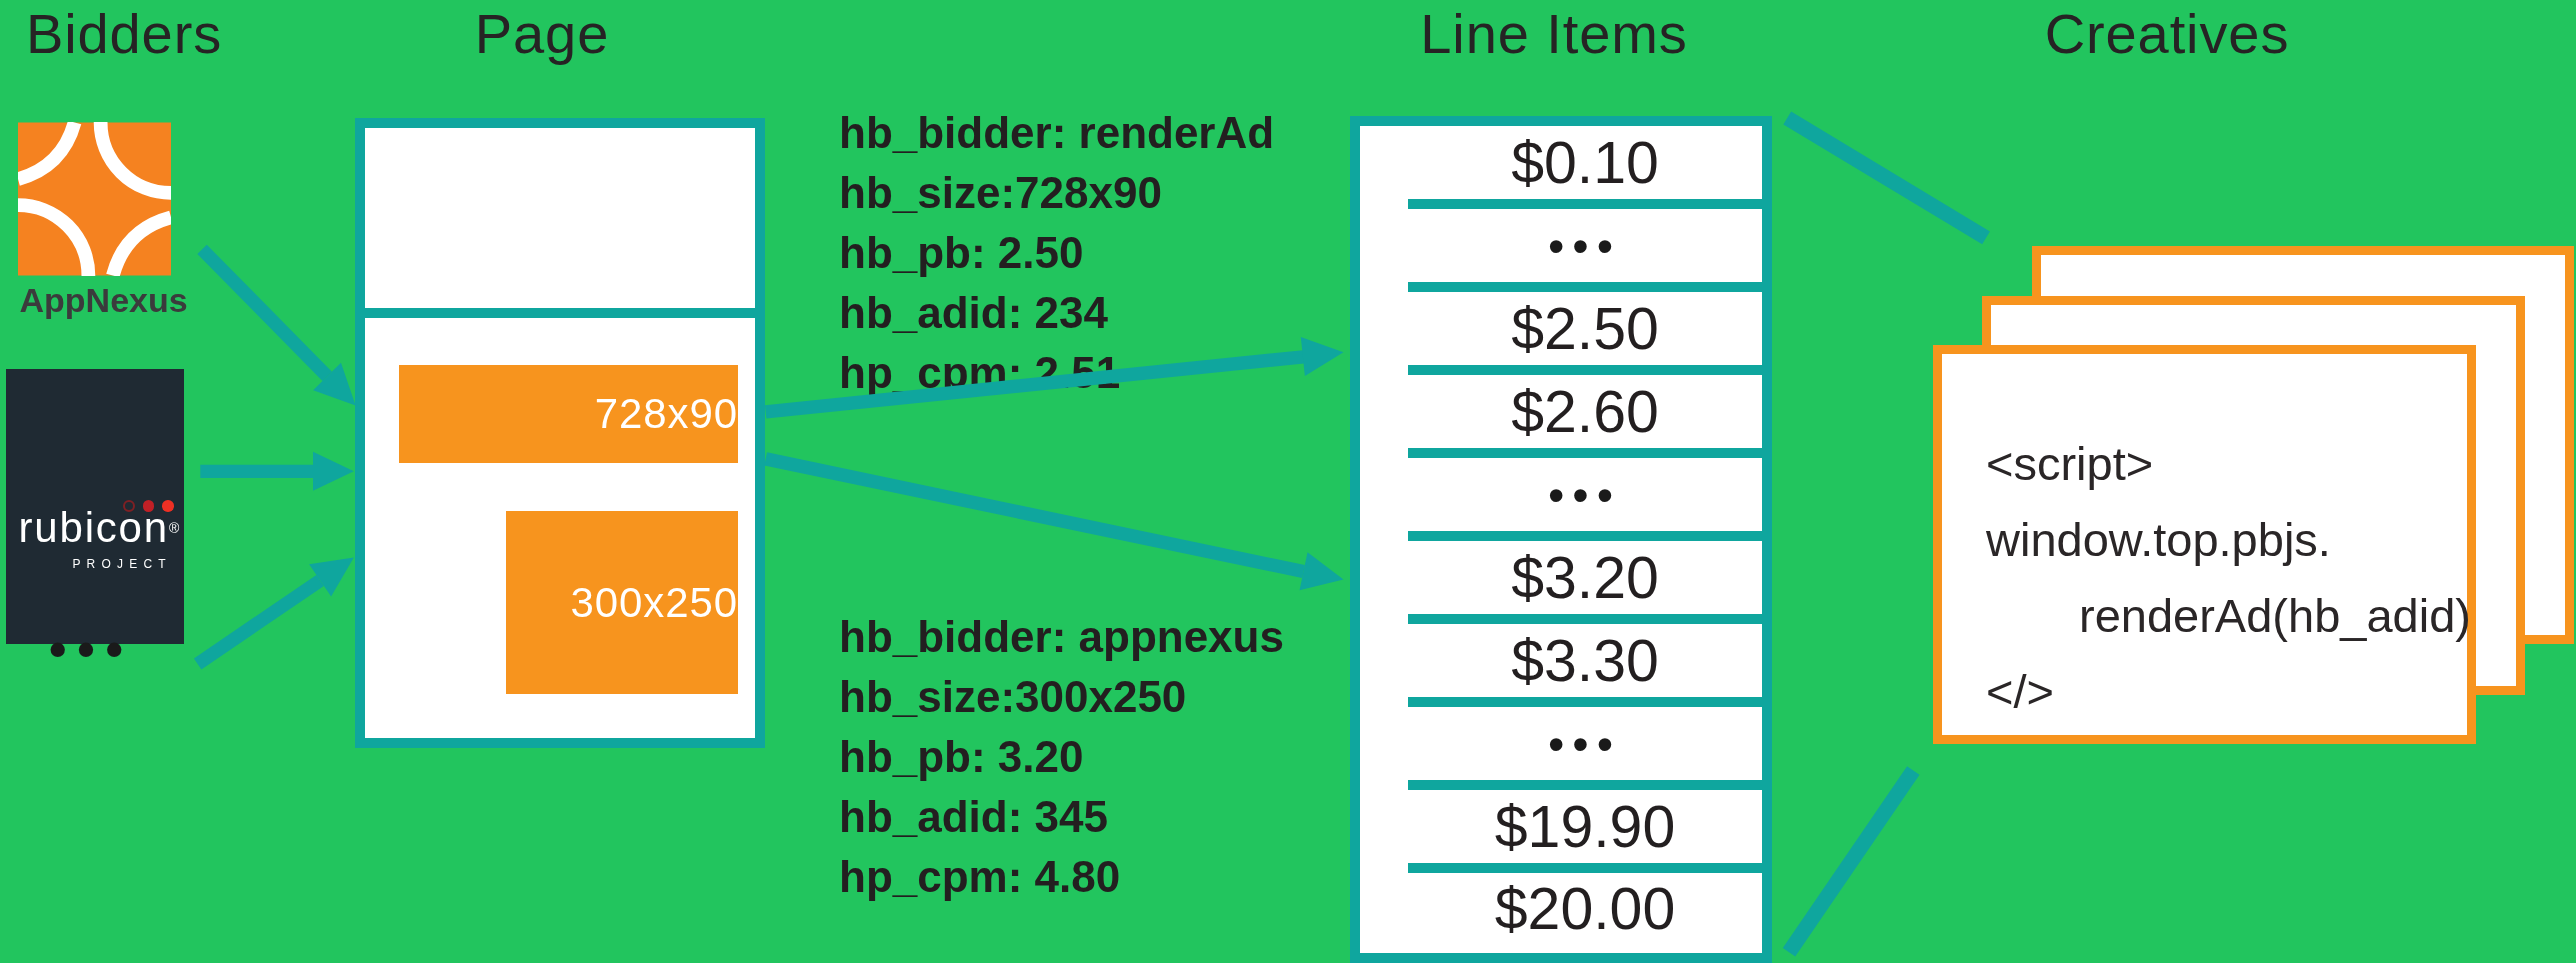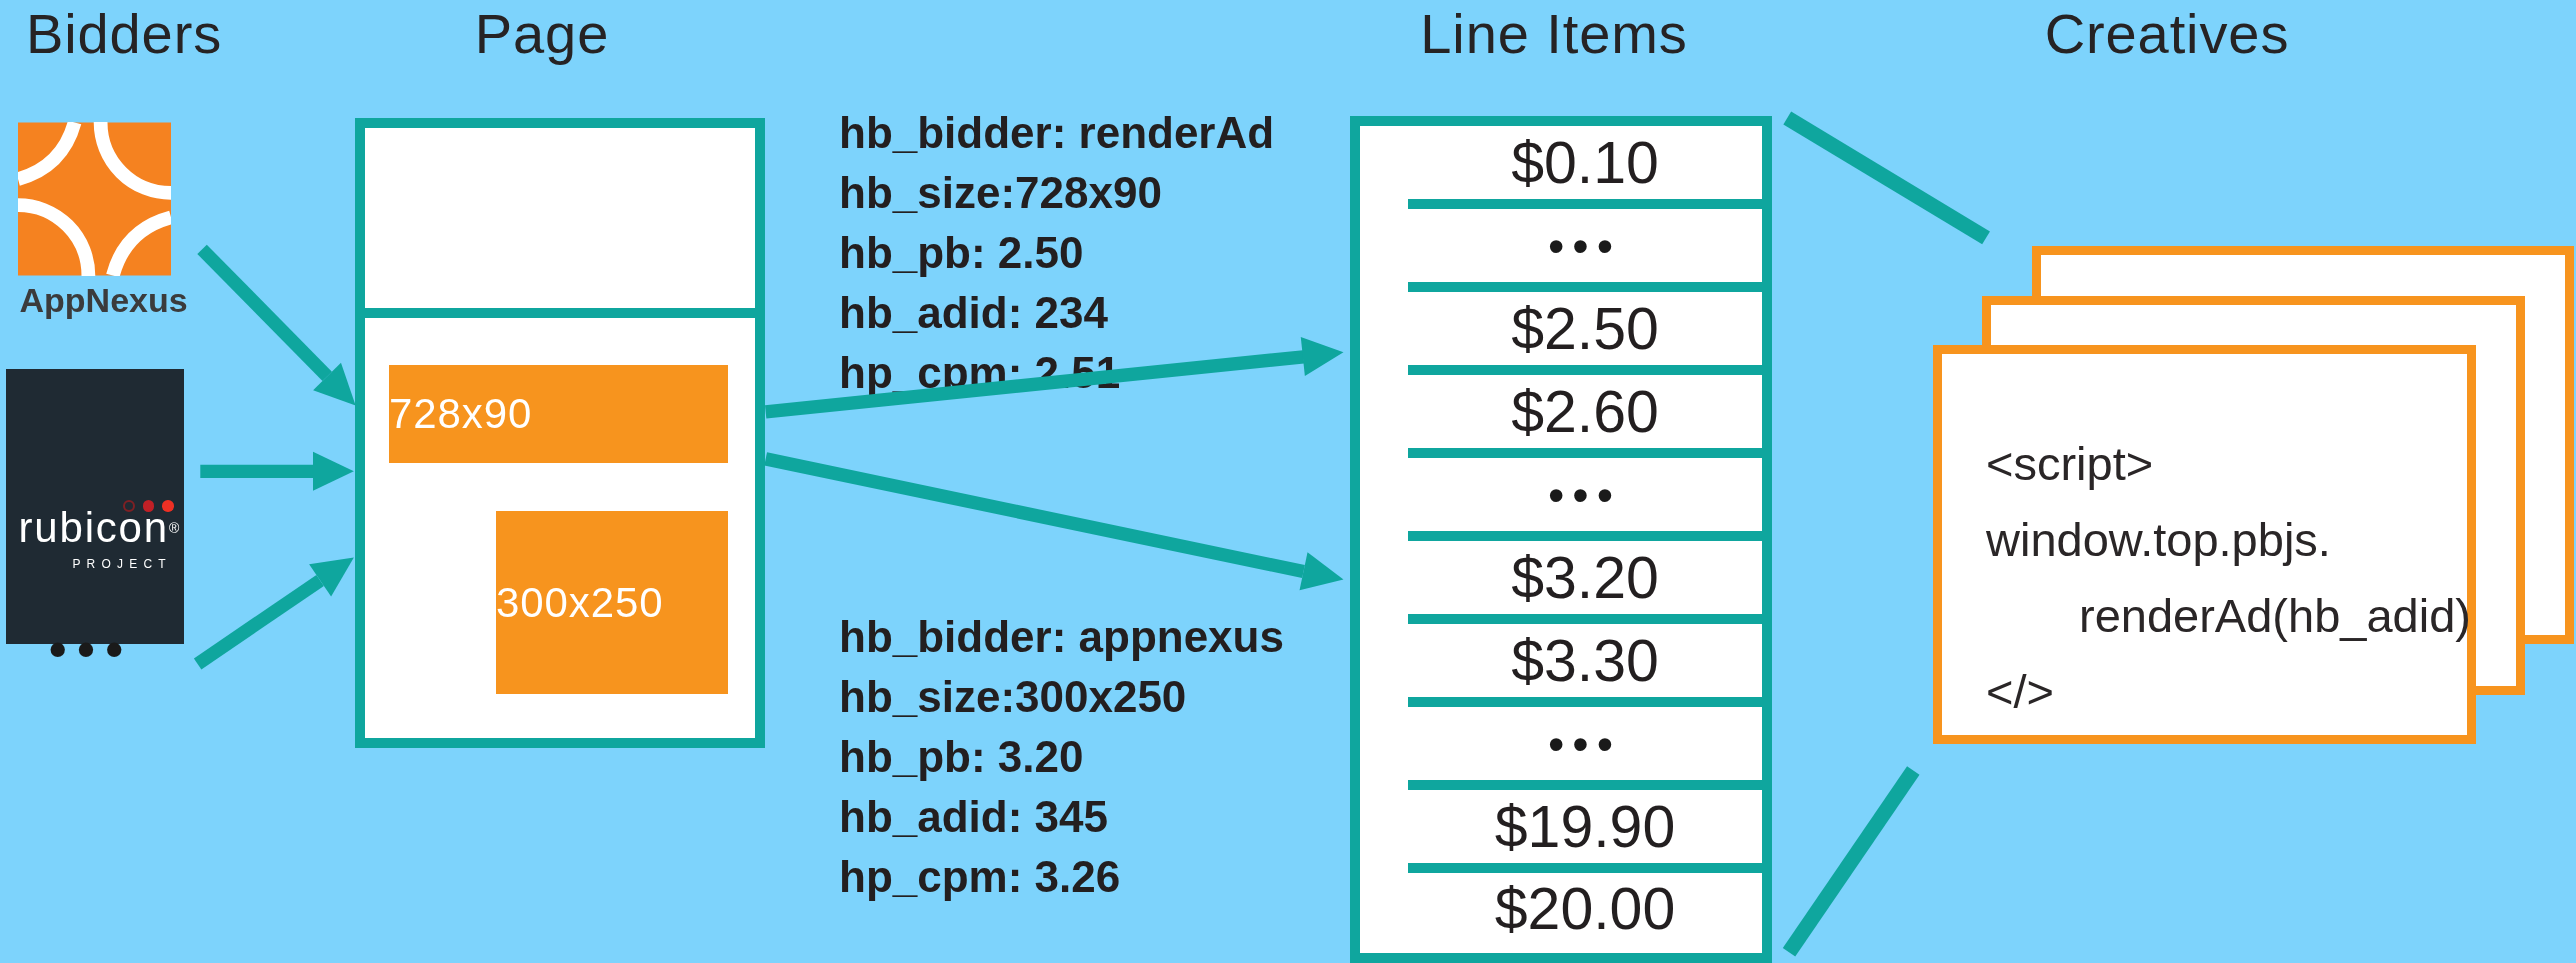--- a/index.html
+++ b/index.html
@@ -1,19 +1,19 @@
 <!DOCTYPE html>
 <html style="font-size:14px"><head>
 <meta charset="utf-8">
 <style>
   html,body{margin:0;padding:0;background:#ffffff;}
   .canvas{
     position:relative;
     width:2576px;height:963px;
-    background:#7dd3fc;
+    background:#22c55e;
     font-family:"Liberation Sans", sans-serif;
     color:#231F20;
     overflow:hidden;
   }
   
   .col-title{
     position:absolute;top:0;
     transform:translateX(-50%);
     font-size:56px;line-height:67px;
     color:#262324;letter-spacing:0.9px;
@@ -57,22 +57,22 @@
   
   .page-box{
     position:absolute;left:355px;top:118px;width:410px;height:630px;
     border:10.7px solid #0FA69E;background:#ffffff;box-sizing:border-box;
   }
   .page-top-section{
     width:100%;height:180px;border-bottom:10.7px solid #0FA69E;box-sizing:content-box;
   }
   .ad-slot{
     position:absolute;background:#F7941E;color:#ffffff;
-    display:flex;align-items:center;justify-content:flex-start;
-    font-size:42px;letter-spacing:0.9px;
+    display:flex;align-items:center;justify-content:flex-end;
+    font-size:42px;letter-spacing:0.9px;margin-left:10px;
   }
   .slot-728{left:24px;top:237px;width:339px;height:98px;}
   .slot-300{left:131px;top:383px;width:232px;height:183px;}
 
   
   .targeting-block{
     position:absolute;left:839px;
     font-size:44px;font-weight:bold;line-height:60px;
     color:#231F20;white-space:nowrap;
   }
@@ -155,21 +155,21 @@
     <div class="t-line">hb_size:728x90</div>
     <div class="t-line">hb_pb: 2.50</div>
     <div class="t-line">hb_adid: 234</div>
     <div class="t-line">hp_cpm: 2.51</div>
   </div>
   <div class="targeting-block tb-2">
     <div class="t-line">hb_bidder: appnexus</div>
     <div class="t-line">hb_size:300x250</div>
     <div class="t-line">hb_pb: 3.20</div>
     <div class="t-line">hb_adid: 345</div>
-    <div class="t-line">hp_cpm: 3.26</div>
+    <div class="t-line">hp_cpm: 4.80</div>
   </div>
 
   <div class="line-items-box">
     <div class="li-row">$0.10</div>
     <div class="li-row dots">•••</div>
     <div class="li-row">$2.50</div>
     <div class="li-row">$2.60</div>
     <div class="li-row dots">•••</div>
     <div class="li-row">$3.20</div>
     <div class="li-row">$3.30</div>

